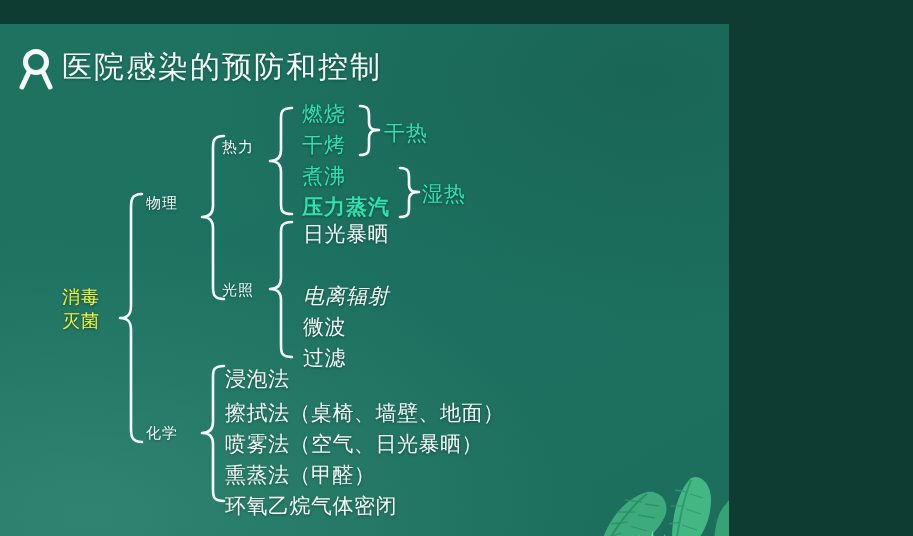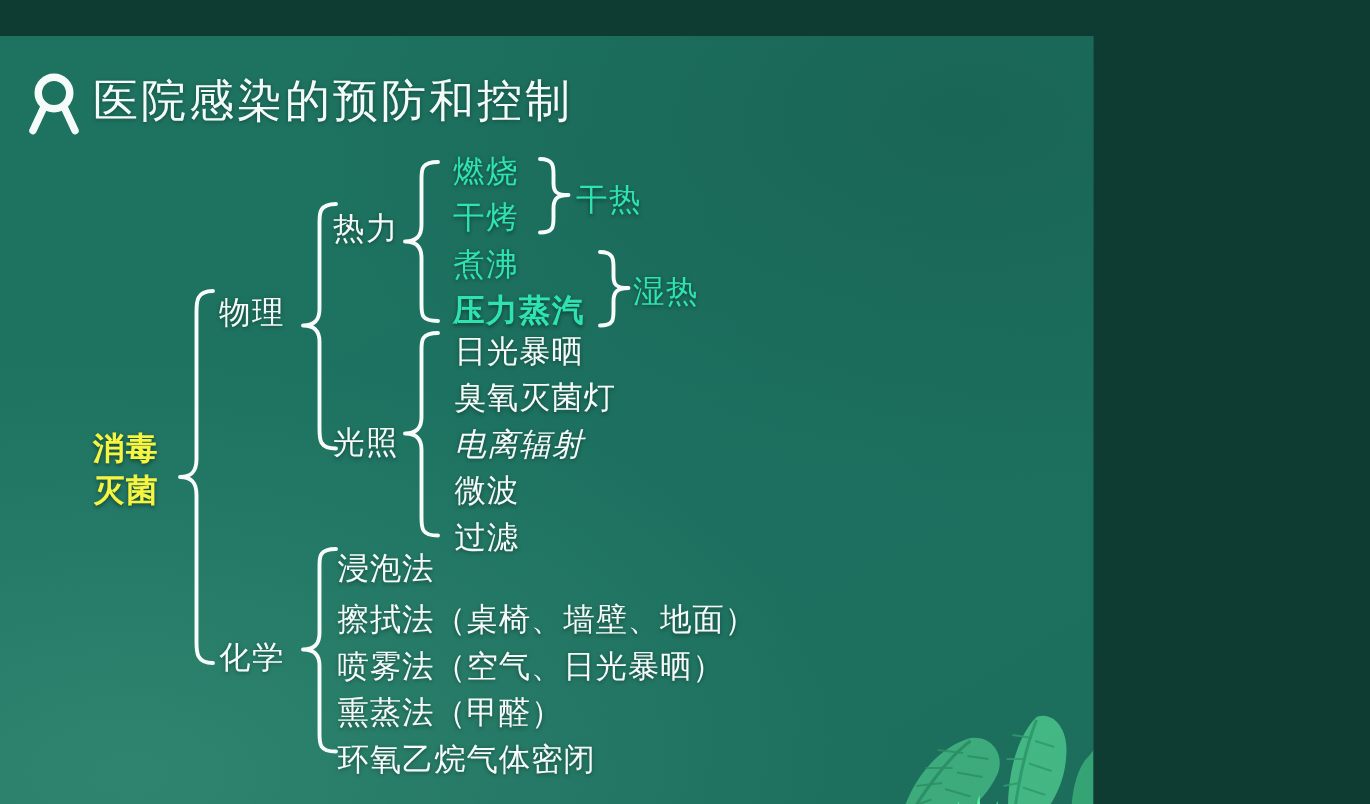--- a/index.html
+++ b/index.html
@@ -122,40 +122,40 @@
   }
 
   
   .node {
     position: absolute;
     white-space: nowrap;
     text-shadow: 0 1px 3px rgba(0,0,0,0.40);
   }
   .white-node {
     color: #f4fbf9;
-    font-size: 21px;
+    font-size: 15px;
     letter-spacing: 1px;
   }
   .leaf-node {
     color: #f4fbf9;
     font-size: 21px;
     letter-spacing: 0.5px;
   }
   .cyan-node {
     color: #2fe3b1;
     font-size: 21px;
     letter-spacing: 1px;
     text-shadow: 0 1px 3px rgba(0,0,0,0.45);
   }
   #root-node {
     position: absolute;
     left: 62px; top: 262px;
     color: #f5f542;
-    font-size: 21px;
-    font-weight: 700;
+    font-size: 18px;
+    font-weight: 400;
     line-height: 1.32;
     letter-spacing: 1px;
     text-shadow: 0 1px 3px rgba(0,0,0,0.45);
     text-align: right;
   }
 
   .brace { position: absolute; }
   .brace svg { display: block; overflow: visible; }
 
   
@@ -258,21 +258,20 @@
 
   <div class="node white-node" style="left:222px; top:257px;">光照</div>
 
   <div class="brace" style="left:268px; top:196px;">
     <svg width="26" height="144" viewBox="0 0 26 144">
       <path d="M24 2 C13 2 13 7 13 13 L13 58 C13 65 10 69 2 69 C10 69 13 73 13 80 L13 125 C13 132 13 137 24 137" fill="none" stroke="#f7fcfa" stroke-width="2.6" stroke-linecap="round" stroke-linejoin="round"></path>
     </svg>
   </div>
 
   <div class="node leaf-node" style="left:303px; top:196px;">日光暴晒</div>
-  <div class="node leaf-node" style="left:303px; top:227px;">臭氧灭菌灯</div>
   <div class="node leaf-node" style="left:303px; top:258px;font-style:italic;">电离辐射</div>
   <div class="node leaf-node" style="left:303px; top:289px;">微波</div>
   <div class="node leaf-node" style="left:303px; top:320px;">过滤</div>
 
   <div class="node white-node" style="left:146px; top:400px;">化学</div>
 
   <div class="brace" style="left:200px; top:340px;">
     <svg width="26" height="144" viewBox="0 0 26 144">
       <path d="M24 2 C13 2 13 7 13 13 L13 58 C13 65 10 69 2 69 C10 69 13 73 13 80 L13 125 C13 132 13 137 24 137" fill="none" stroke="#f7fcfa" stroke-width="2.6" stroke-linecap="round" stroke-linejoin="round"></path>
     </svg>

